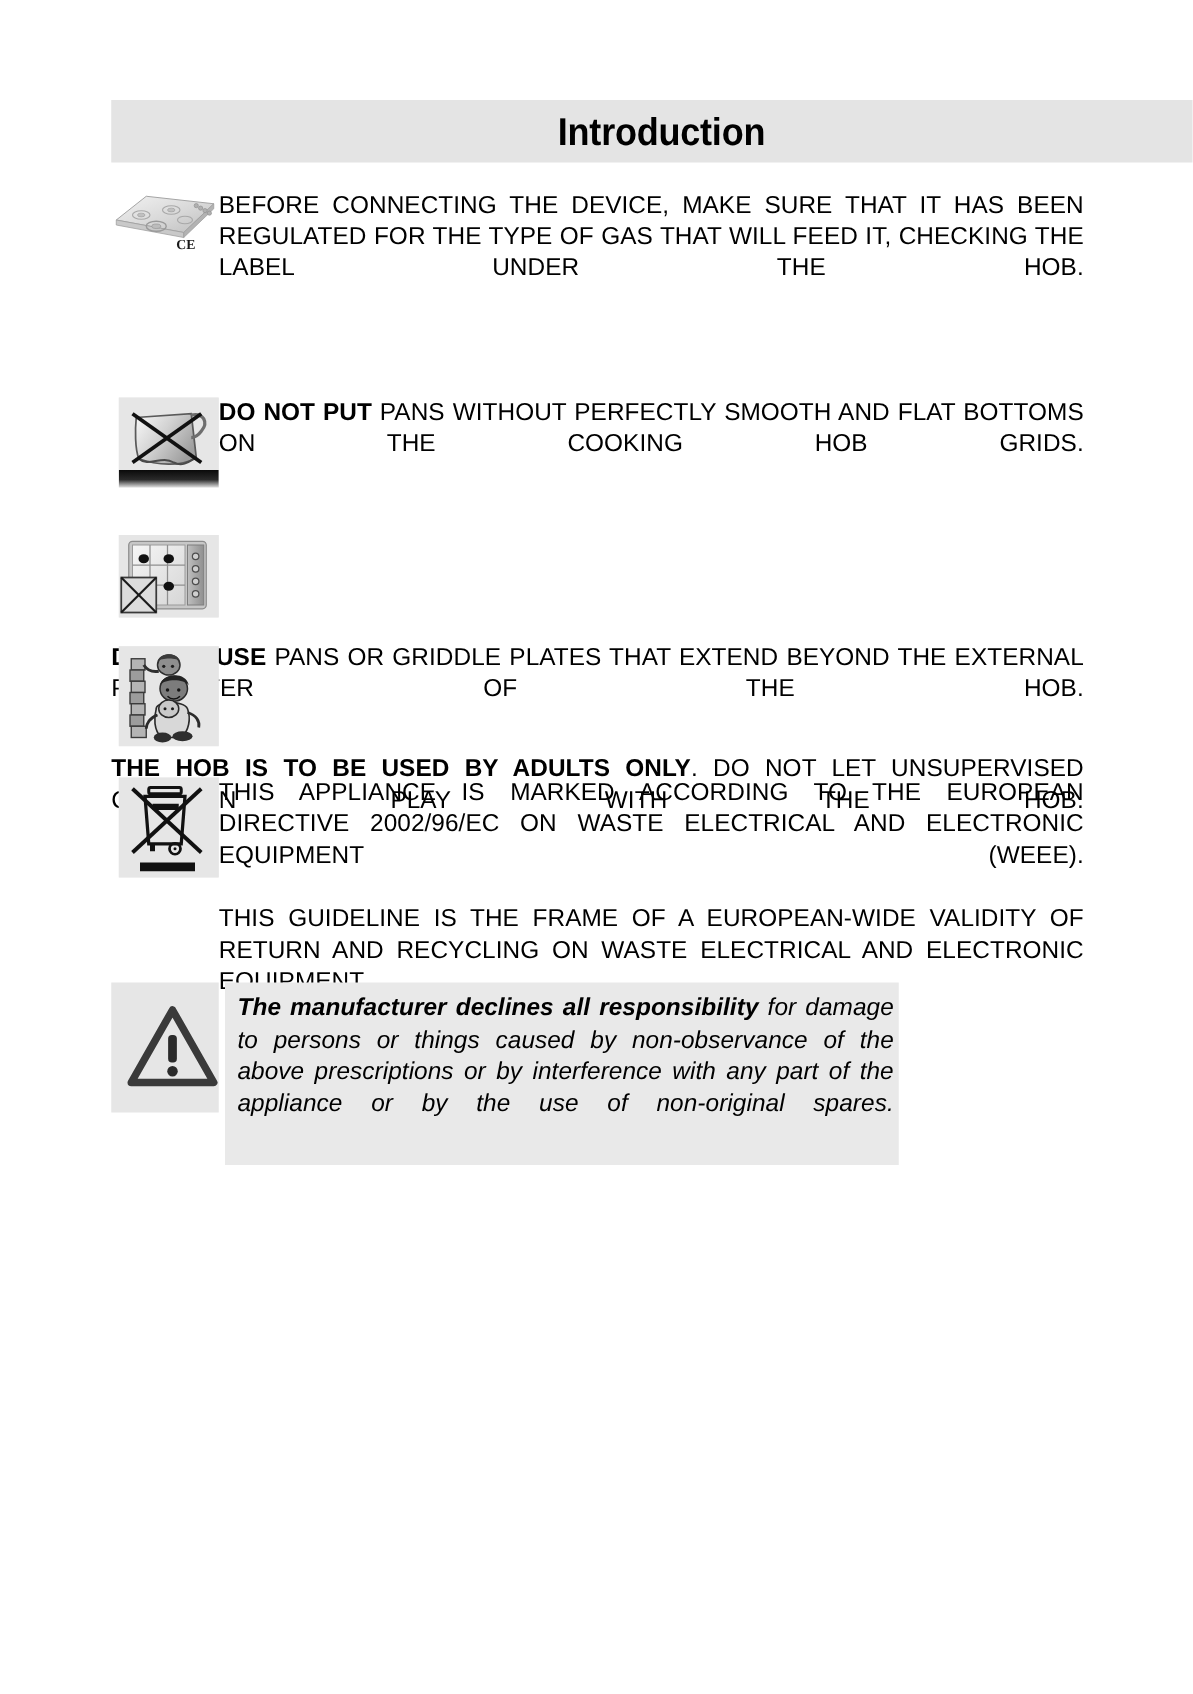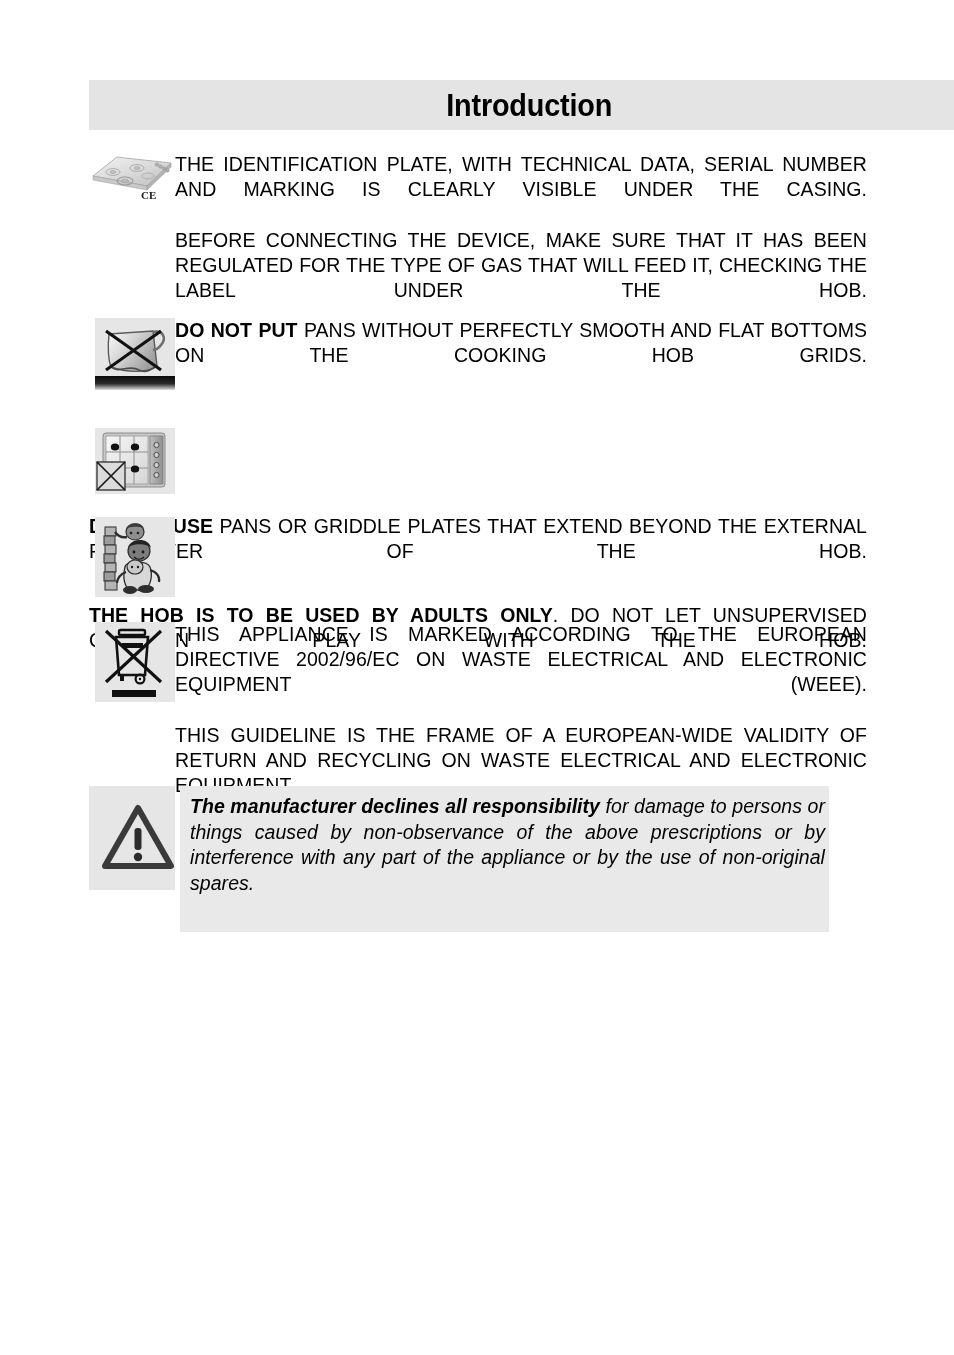--- a/index.html
+++ b/index.html
@@ -89,21 +89,21 @@
   #sec-donotput       { left: 89px;  top: 318px; width: 778px; }
   #sec-donotuse       { left: 89px;  top: 428px; width: 778px; flex-direction: column; }
   #sec-adults         { left: 89px;  top: 517px; width: 778px; flex-direction: column; }
   #sec-weee           { left: 89px;  top: 622px; width: 778px; }
 
   
   #sec-warning {
     position: absolute;
     left: 89px;
     top: 786px;
-    width: 740px;
+    width: 630px;
     display: flex;
     align-items: flex-start;
   }
   #sec-warning .icon-cell {
     width: 86px;
     flex: 0 0 86px;
     height: 104px;
     background: #e6e6e6;
     align-items: center;
   }
@@ -178,21 +178,20 @@
           <circle cx="66" cy="12.5" r="1.7" fill="#b0b0b0" stroke="#8d8d8d" stroke-width="0.5"></circle>
           <circle cx="69.5" cy="14.5" r="1.7" fill="#b0b0b0" stroke="#8d8d8d" stroke-width="0.5"></circle>
           <circle cx="73" cy="16.5" r="1.7" fill="#b0b0b0" stroke="#8d8d8d" stroke-width="0.5"></circle>
           <circle cx="76.5" cy="18.5" r="1.7" fill="#b0b0b0" stroke="#8d8d8d" stroke-width="0.5"></circle>
 
           <text x="50" y="47" font-family="Liberation Serif, serif" font-size="11" font-weight="bold" fill="#1a1a1a">CE</text>
         </svg>
       </div>
     </div>
     <div class="text-cell">
-      <p class="justified">THE IDENTIFICATION PLATE, WITH TECHNICAL DATA, SERIAL NUMBER AND MARKING IS CLEARLY VISIBLE UNDER THE CASING.</p>
       <p class="justified">BEFORE CONNECTING THE DEVICE, MAKE SURE THAT IT HAS BEEN REGULATED FOR THE TYPE OF GAS THAT WILL FEED IT, CHECKING THE LABEL UNDER THE HOB.</p>
     </div>
   </div>
 
   <div class="section" id="sec-donotput">
     <div class="icon-cell">
       <div class="icon-box ico-pan">
         <svg width="80" height="72" viewBox="0 0 80 72">
           <defs>
             <linearGradient id="panG" x1="0" y1="0" x2="1" y2="0.6">

